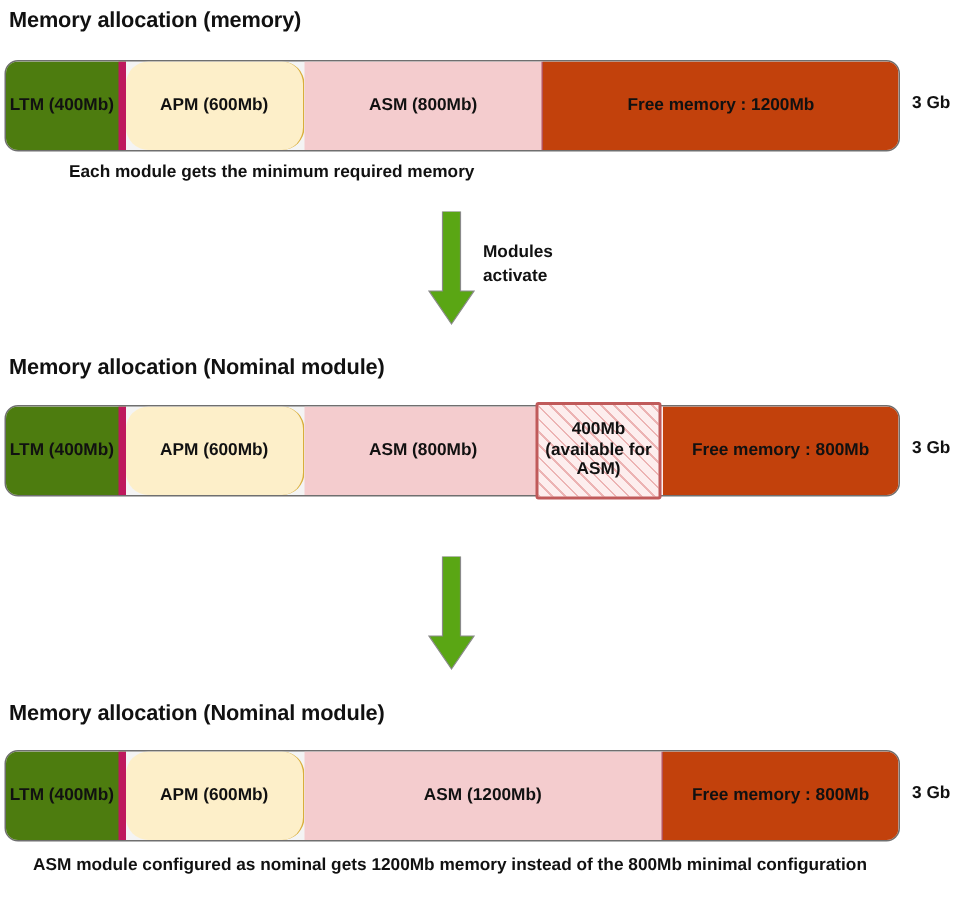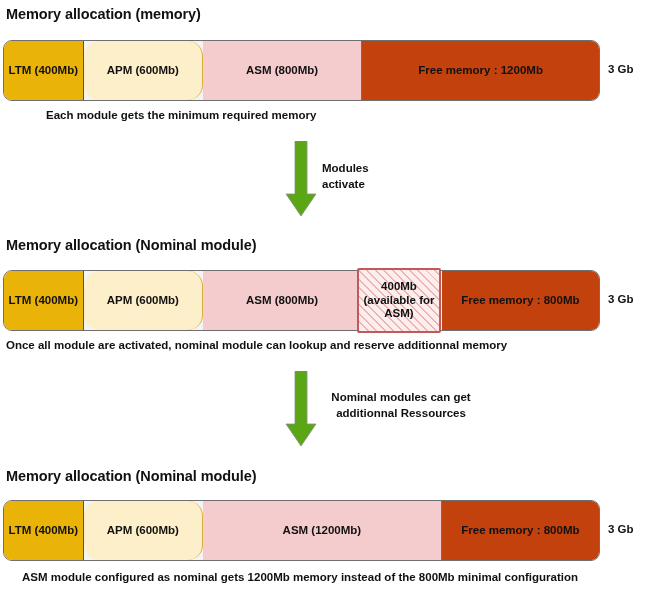--- a/index.html
+++ b/index.html
@@ -57,22 +57,22 @@
     justify-content: center;
     font-size: 11.5px;
     font-weight: bold;
     color: #111111;
     box-sizing: border-box;
     text-align: center;
     line-height: 1.18;
     white-space: nowrap;
   }
   .seg-ltm {
-    background: #eab308;
-    border-right: 1px solid #be185d;
+    background: #4d7c0f;
+    border-right: 5px solid #be185d;
   }
   .seg-apm {
     background: #fdefc9;
     border-right: 1px solid #d9ae3b;
     border-radius: 15px;
   }
   .seg-asm {
     background: #f4ccce;
     border-right: 1px solid #b5535c;
   }
@@ -192,27 +192,24 @@
   </div>
 
   <div class="hatch-block" style="left:357px; top:268px; width:84px; height:65px;">
     <span class="hatch-text">400Mb
 (available for
 ASM)</span>
   </div>
 
   <div class="capacity-label" style="left:608px; top:293px;">3 Gb</div>
 
-  <div class="caption caption-left" style="top:338px;">Once all module are activated, nominal module can lookup and reserve additionnal memory</div>
 
   <svg class="arrow" style="left:285px; top:371px;" width="32" height="76" viewBox="0 0 32 76">
     <polygon points="10,0 22,0 22,53 31,53 16,75 1,53 10,53" fill="#5aa614" stroke="#8a8a8a" stroke-width="0.8"></polygon>
   </svg>
-  <div class="arrow-label" style="left:326px; top:390px; width:150px; text-align:center;">Nominal modules can get
-additionnal Ressources</div>
 
   <div class="section-title" style="top:468px;">Memory allocation (Nominal module)</div>
 
   <div class="bar-wrap" style="top:500px;">
     <div class="bar">
       <div class="seg seg-ltm" style="width:79.6px;">LTM (400Mb)</div>
       <div class="seg seg-apm" style="width:119.4px;">APM (600Mb)</div>
       <div class="seg seg-asm" style="width:238.8px;">ASM (1200Mb)</div>
       <div class="seg seg-free seg-last" style="flex:1;">Free memory : 800Mb</div>
     </div>

